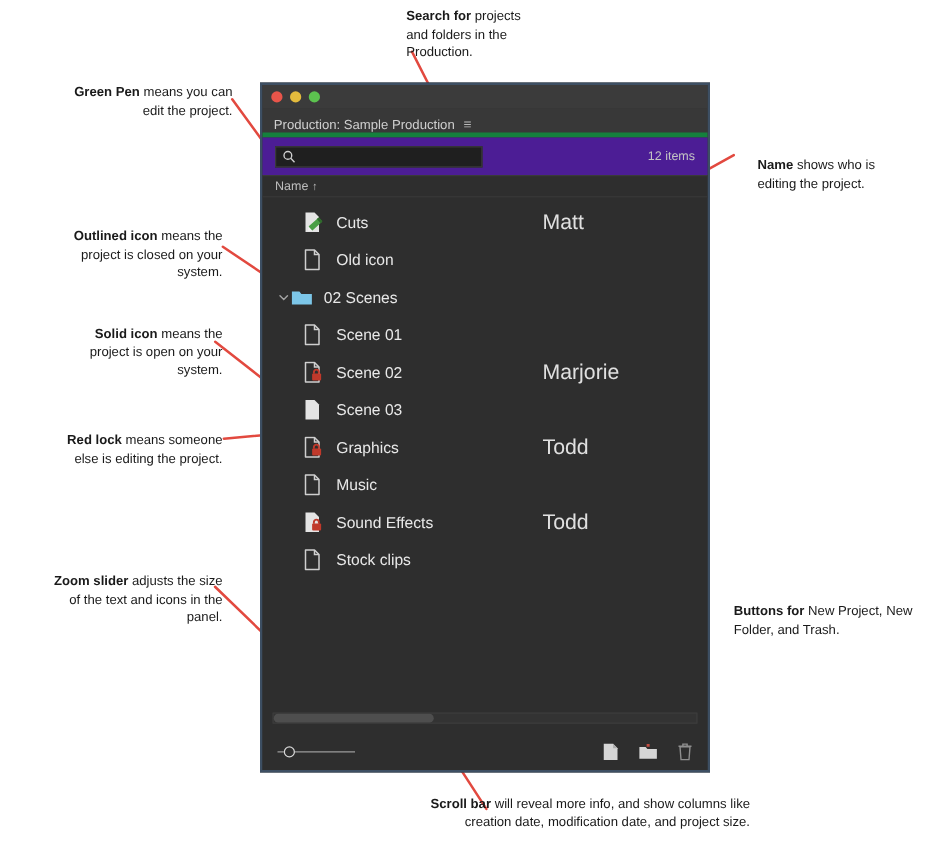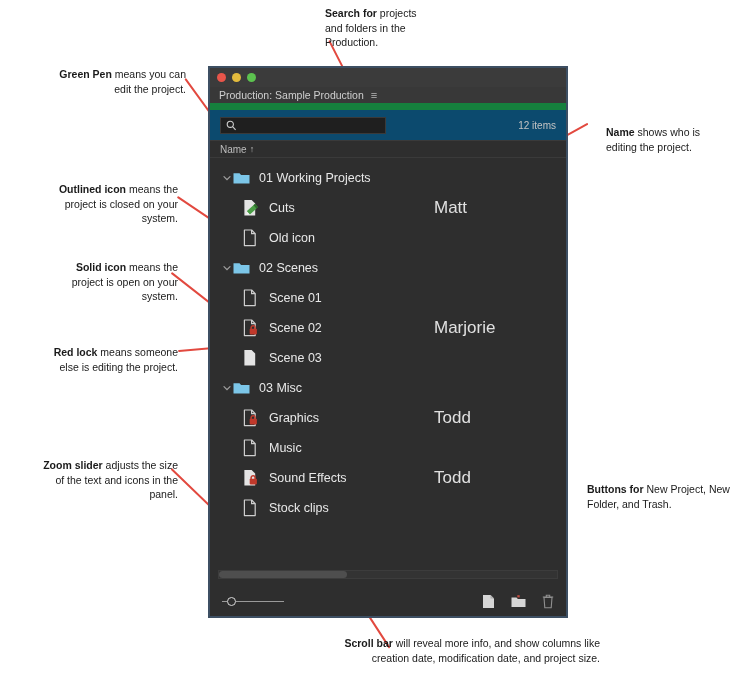--- a/index.html
+++ b/index.html
@@ -45,35 +45,35 @@
     box-sizing:border-box;
   }
   .dot{width:9px;height:9px;border-radius:50%;margin-right:6px;}
   .dot.red{background:#e8554a;}
   .dot.yellow{background:#e3bb3d;}
   .dot.green{background:#5cc24f;}
 
   .panel-tab{
     height:23px;
     background:#383838;
-    border-bottom:7px solid #15803d;
-    display:flex;align-items:center;
+    border-bottom:4px solid #15803d;
+    display:flex;align-items:flex-end;
     padding:0 9px;
     box-sizing:border-box;
     color:#cfcfcf;
     font-size:10.5px;
   }
   .panel-tab .hamb{margin-left:7px;font-size:11px;color:#b9b9b9;line-height:1;}
 
   .searchrow{
     height:30px;
     display:flex;align-items:center;
     padding:0 10px;
     box-sizing:border-box;
-    background:#0c4a6e;
+    background:#4c1d95;
   }
   .searchbox{
     width:166px;height:17px;
     background:#1f1f1f;
     border:1px solid #3a3a3a;
     box-sizing:border-box;
     display:flex;align-items:center;
     padding-left:5px;
   }
   .searchbox svg{display:block;}
@@ -230,35 +230,20 @@
 
     <div class="colhead">
       <div class="c1">
         <span>Name</span>
         <span class="sortarrow">↑</span>
       </div>
       <div class="c2">Project Locked</div>
     </div>
 
     <div class="filelist" id="filelist">
-        <div class="row folder">
-          <div class="rowinner">
-            <span class="disc">
-              <svg width="8" height="8" viewBox="0 0 8 8">
-                <path d="M1 2.6 L4 5.6 L7 2.6" fill="none" stroke="#a0a0a0" stroke-width="1.2" stroke-linecap="round"></path>
-              </svg>
-            </span>
-            <span class="icon-wrap">
-              <svg width="17" height="14" viewBox="0 0 17 14">
-                <path d="M0.5 2.2 h6 l1.6 1.9 H16.5 V12.6 H0.5 Z" fill="#7cc6e8"></path>
-              </svg>
-            </span>
-            <span class="label">01 Working Projects</span>
-          </div>
-        </div>
         <div class="row">
           <div class="rowinner">
             <span class="indent"></span>
             <span class="icon-wrap">
               <svg width="16" height="18" viewBox="0 0 16 18">
                 <path d="M1.4 1 h7.2 l3.6 3.6 V16.6 H1.4 Z" fill="#e4e4e4" stroke="none" stroke-width="1.2" stroke-linejoin="round"></path>
                 <g transform="rotate(-42 9 10)">
                   <rect x="3.6" y="8.2" width="11" height="4.4" rx="0.6" fill="#4a9e46"></rect>
                   <rect x="12.6" y="8.2" width="2.2" height="4.4" fill="#2f6b2c"></rect>
                   <path d="M3.6 8.2 L1.2 10.4 L3.6 12.6 Z" fill="#f2f2f2"></path>
@@ -327,35 +312,20 @@
         </div>
         <div class="row">
           <div class="rowinner">
             <span class="indent"></span>
             <span class="icon-wrap">
               <svg width="16" height="18" viewBox="0 0 16 18">
                 <path d="M1.4 1 h7.2 l3.6 3.6 V16.6 H1.4 Z" fill="#e4e4e4" stroke="none" stroke-width="1.2" stroke-linejoin="round"></path>
               </svg>
             </span>
             <span class="label">Scene 03</span>
-          </div>
-        </div>
-        <div class="row folder">
-          <div class="rowinner">
-            <span class="disc">
-              <svg width="8" height="8" viewBox="0 0 8 8">
-                <path d="M1 2.6 L4 5.6 L7 2.6" fill="none" stroke="#a0a0a0" stroke-width="1.2" stroke-linecap="round"></path>
-              </svg>
-            </span>
-            <span class="icon-wrap">
-              <svg width="17" height="14" viewBox="0 0 17 14">
-                <path d="M0.5 2.2 h6 l1.6 1.9 H16.5 V12.6 H0.5 Z" fill="#7cc6e8"></path>
-              </svg>
-            </span>
-            <span class="label">03 Misc</span>
           </div>
         </div>
         <div class="row">
           <div class="rowinner">
             <span class="indent"></span>
             <span class="icon-wrap">
               <svg width="16" height="18" viewBox="0 0 16 18">
                 <path d="M1.4 1 h7.2 l3.6 3.6 V16.6 H1.4 Z" fill="none" stroke="#cfcfcf" stroke-width="1.2" stroke-linejoin="round"></path>
                 <path d="M8.6 1 v3.6 h3.6" fill="none" stroke="#cfcfcf" stroke-width="1.2"></path>
                 <g transform="translate(6.5,6.5)">

